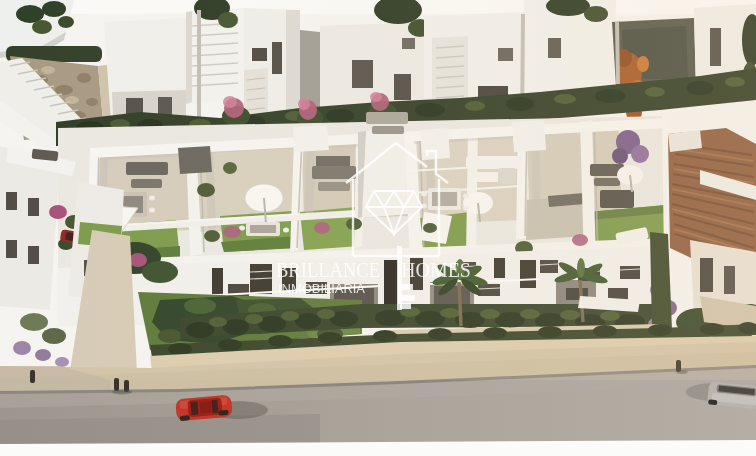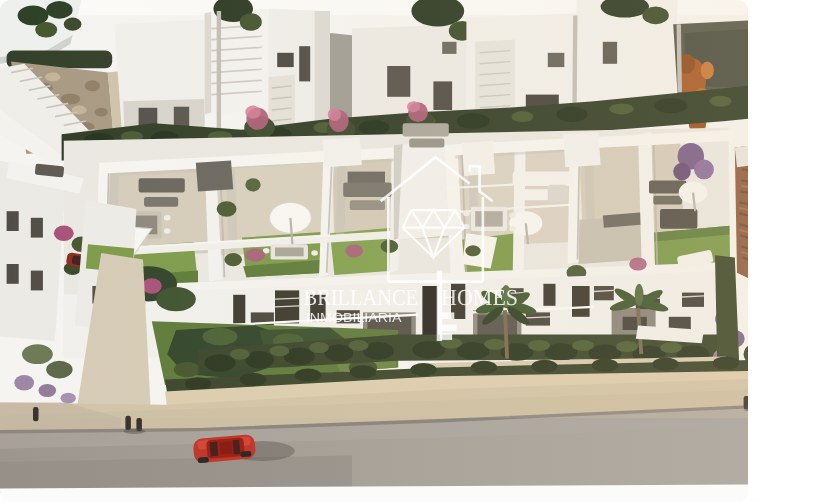--- a/index.html
+++ b/index.html
@@ -1,16 +1,16 @@
 <!DOCTYPE html>
 <html><head>
 <meta charset="utf-8">
 <style>
 html,body{margin:0;padding:0;background:#ffffff;}
-#scene{width:680px;height:456px;position:relative;overflow:hidden;font-family:"Liberation Sans",sans-serif;border-radius:10px;}
+#scene{width:756px;height:456px;position:relative;overflow:hidden;font-family:"Liberation Sans",sans-serif;}
 </style>
 </head>
 <body>
 <div id="scene">
 <svg width="756" height="456" viewBox="0 0 756 456" xmlns="http://www.w3.org/2000/svg">
 <defs>
 <linearGradient id="roadg" x1="0" y1="0" x2="1" y2="0">
 <stop offset="0" stop-color="#9c968e"></stop>
 <stop offset="0.5" stop-color="#aaa49b"></stop>
 <stop offset="1" stop-color="#b4aea5"></stop>

